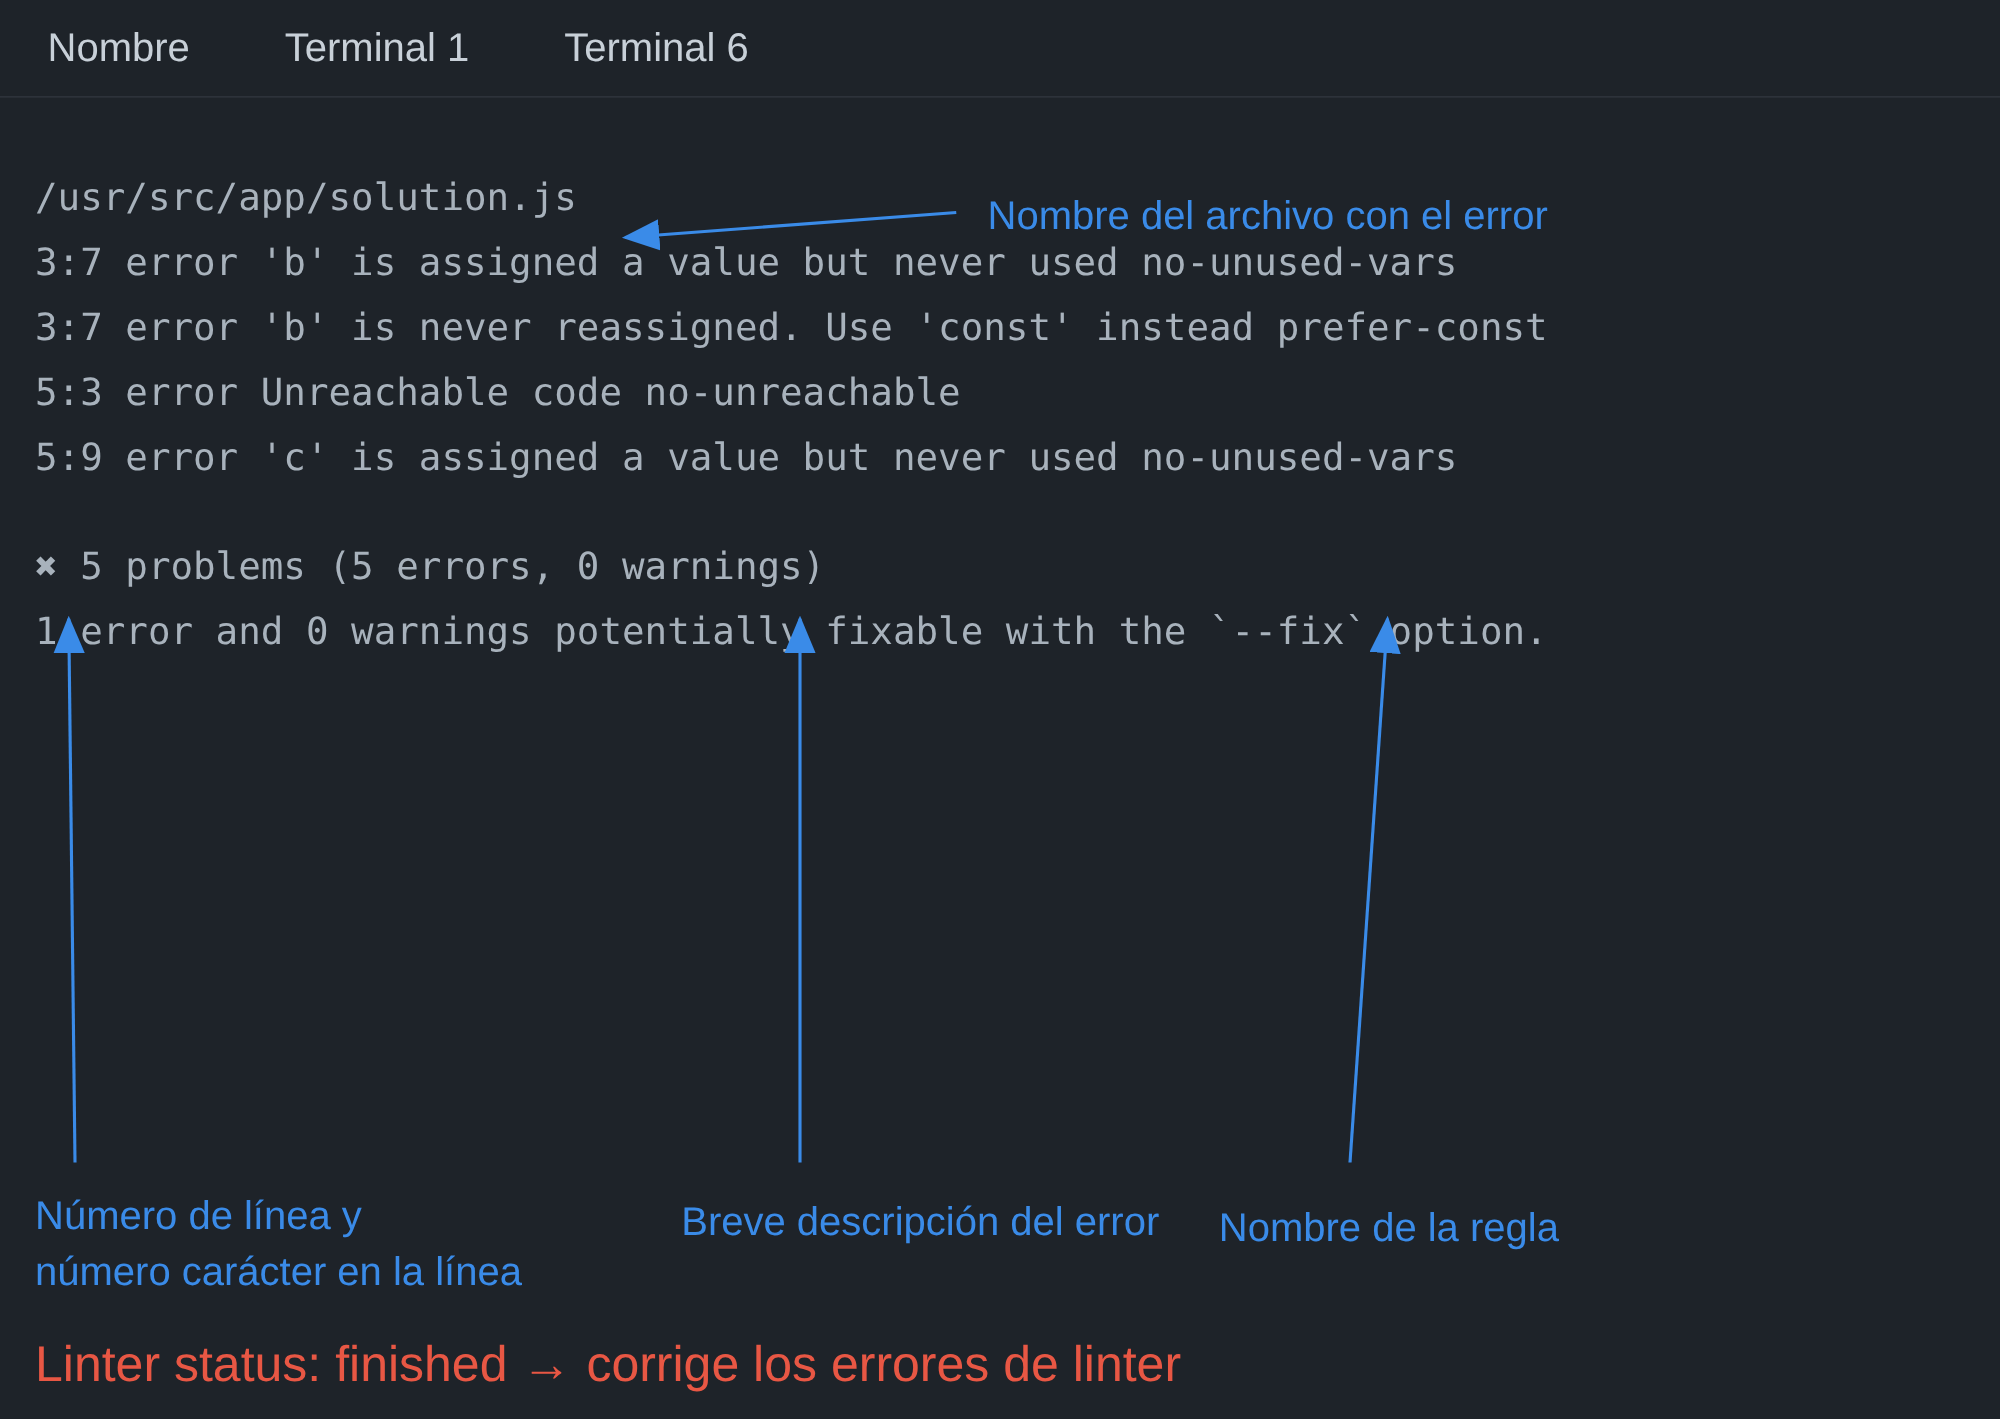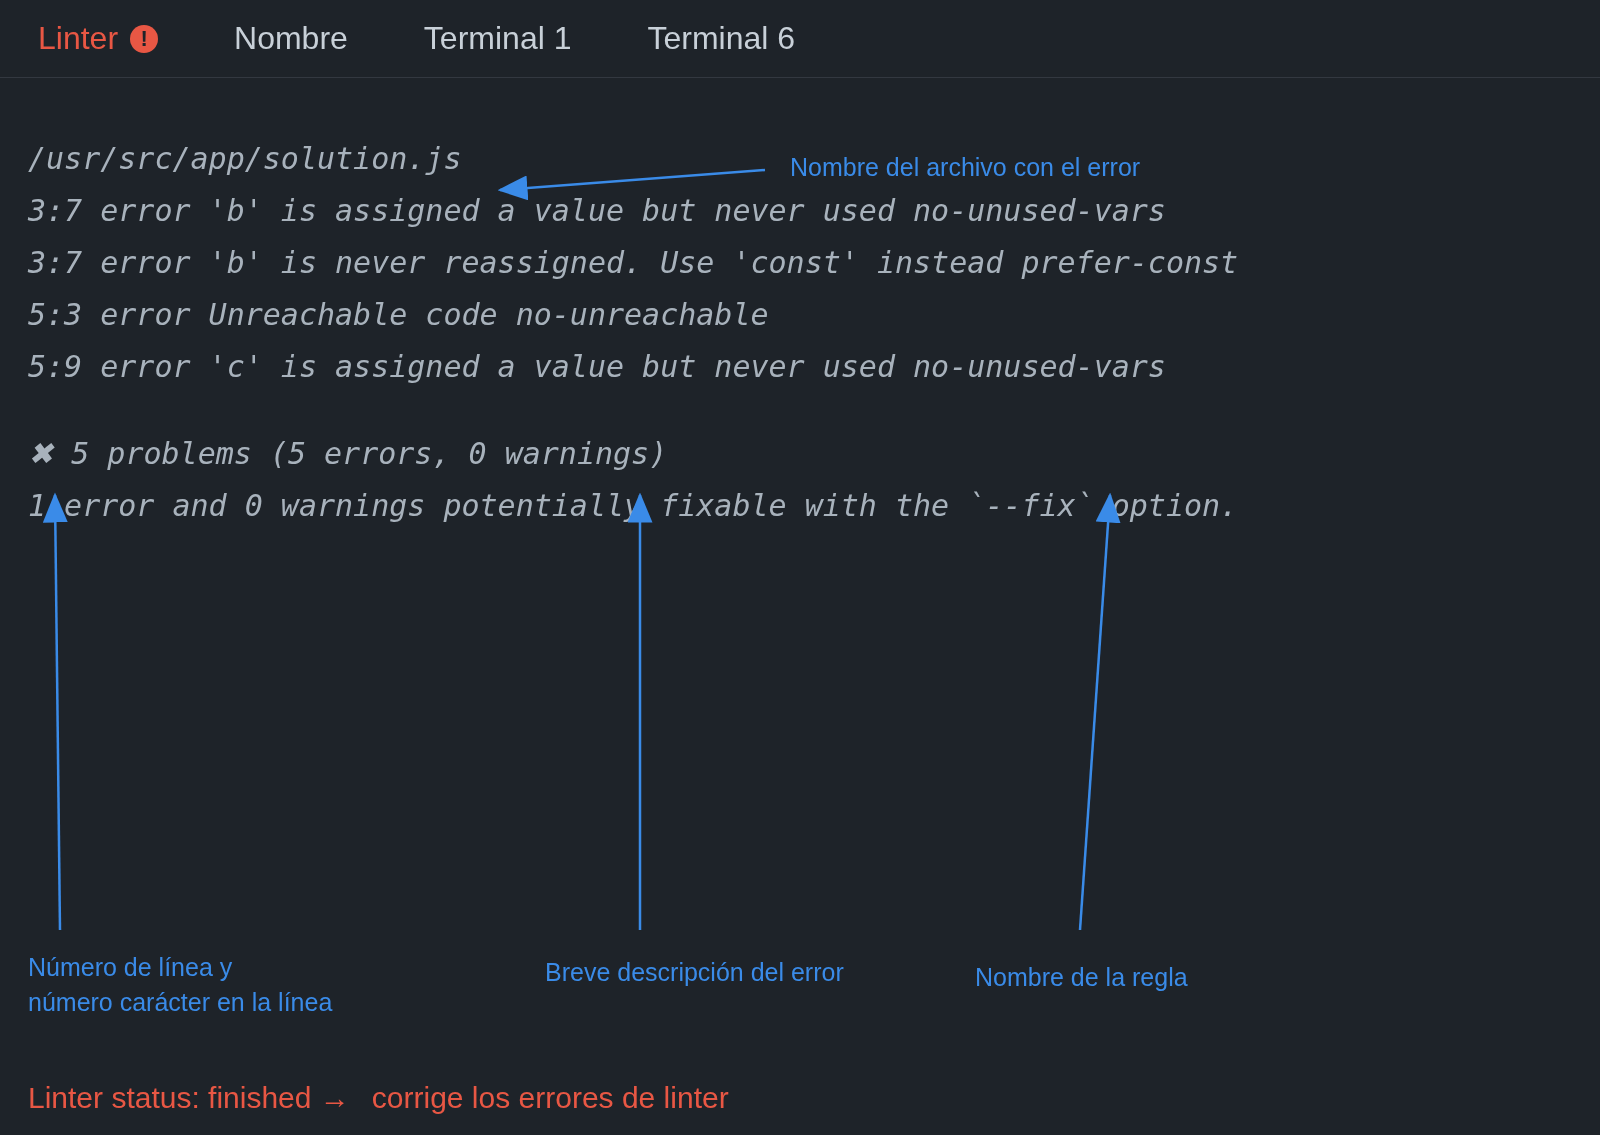--- a/index.html
+++ b/index.html
@@ -43,62 +43,57 @@
       font-weight: bold;
       font-size: 22px;
     }
     .content {
       padding: 55px 28px 0 28px;
       font-family: "SF Mono", Menlo, Monaco, Consolas, monospace;
       font-size: 30px;
       line-height: 1.73;
       color: #a8b2bc;
       position: relative;
-      font-style: italic;
     }
     .file-path { white-space: pre; }
     .lint-line { white-space: pre; }
     .summary-block { margin-top: 36px; }
     .summary-line { white-space: pre; }
 
     .annotation {
       position: absolute;
       color: #3a8be8;
       font-family: -apple-system, BlinkMacSystemFont, "Segoe UI", sans-serif;
-      font-size: 25px;
+      font-size: 32px;
       line-height: 1.4;
       pointer-events: none;
     }
     svg.arrows {
       position: absolute;
       top: 0; left: 0;
       width: 1600px;
       height: 1135px;
       pointer-events: none;
     }
     .status-bar {
       position: absolute;
       bottom: 20px;
       left: 28px;
       display: flex;
       align-items: center;
-      gap: 22px;
-      font-size: 30px;
+      gap: 12px;
+      font-size: 40px;
     }
     .status-label { color: #e85744; }
     .status-note { color: #e85744; font-family: -apple-system, sans-serif; }
   </style>
 </head>
 <body>
 
 <div class="tabs">
-  <div class="tab active">
-    <span>Linter</span>
-    <span class="tab-badge">!</span>
-  </div>
   <div class="tab">
     <span>Nombre</span>
   </div>
   <div class="tab">
     <span>Terminal 1</span>
   </div>
   <div class="tab">
     <span>Terminal 6</span>
   </div>
 </div>

